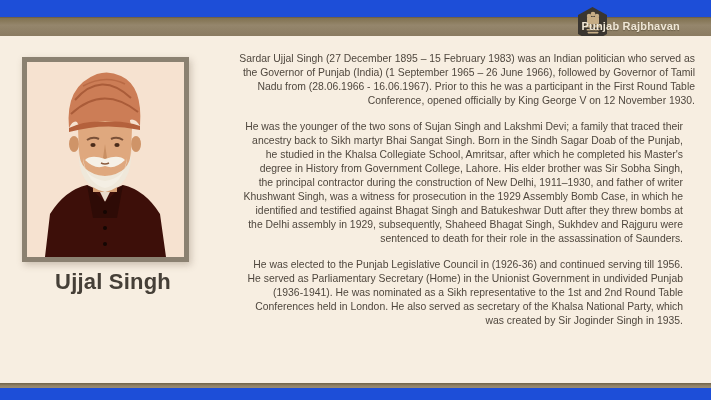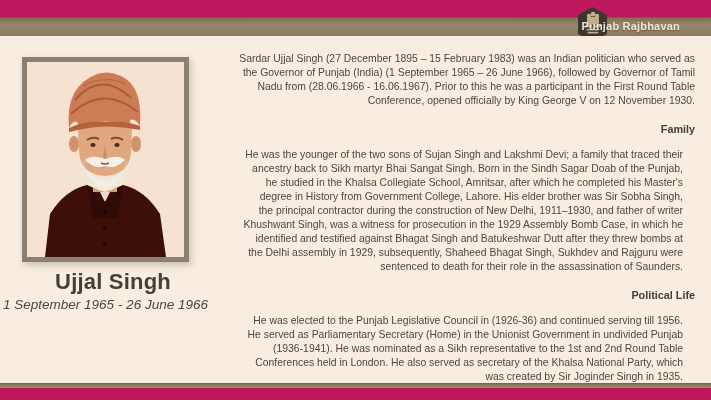--- a/index.html
+++ b/index.html
@@ -1,19 +1,19 @@
 <!DOCTYPE html>
 <html><head>
 <meta charset="utf-8">
 <style>
   * { margin:0; padding:0; box-sizing:border-box; }
   html,body { width:711px; height:400px; }
   body { font-family:"Liberation Sans", sans-serif; background:#f9f1e7; overflow:hidden; }
 
-  .page { position:relative; width:711px; height:400px; background:#be185d; }
+  .page { position:relative; width:711px; height:400px; background:#1d4ed8; }
 
   
   .header-bar {
     position:absolute; top:17px; left:0; width:711px; height:19px;
     background:linear-gradient(180deg,#80714f 0%,#95866c 40%,#8a7b61 100%);
     border-top:1px solid #6e6048;
   }
   .header-title {
     position:absolute; top:17px; right:31px; height:19px; line-height:19px;
     color:#efe7d6; font-size:11px; font-weight:bold; letter-spacing:.2px;
@@ -113,30 +113,27 @@
           <path d="M74,101 Q78,103 82,101" stroke="#8a5a3c" stroke-width="1.4" fill="none"></path>
 
           <path d="M42,66 Q38,24 70,12 Q82,8 94,14 Q116,24 113,64 Q108,56 103,58 Q104,66 96,62 Q78,56 60,62 Q52,66 50,60 Q46,58 42,66 Z" fill="#cc7d56"></path>
           <path d="M48,38 Q74,8 104,36" stroke="#aa5c39" stroke-width="2" fill="none"></path>
           <path d="M44,52 Q76,22 111,50" stroke="#aa5c39" stroke-width="2" fill="none"></path>
           <path d="M56,24 Q78,12 98,22" stroke="#b96a45" stroke-width="1.6" fill="none"></path>
           <path d="M42,66 Q60,58 78,60 Q96,58 113,64 L113,68 Q78,60 42,70 Z" fill="#b4613c"></path>
         </svg>
       </div>
       <div class="person-name">Ujjal Singh</div>
-      <div class="person-tenure">1 September 1965 - 26 June 1966</div>
     </div>
 
     <div class="right-col">
       <p class="intro-para">Sardar Ujjal Singh (27 December 1895 – 15 February 1983) was an Indian politician who served as the Governor of Punjab (India) (1 September 1965 – 26 June 1966), followed by Governor of Tamil Nadu from (28.06.1966 - 16.06.1967). Prior to this he was a participant in the First Round Table Conference, opened officially by King George V on 12 November 1930.</p>
 
-      <div class="section-heading">Family</div>
       <p class="section-body">He was the younger of the two sons of Sujan Singh and Lakshmi Devi; a family that traced their ancestry back to Sikh martyr Bhai Sangat Singh. Born in the Sindh Sagar Doab of the Punjab, he studied in the Khalsa Collegiate School, Amritsar, after which he completed his Master's degree in History from Government College, Lahore. His elder brother was Sir Sobha Singh, the principal contractor during the construction of New Delhi, 1911–1930, and father of writer Khushwant Singh, was a witness for prosecution in the 1929 Assembly Bomb Case, in which he identified and testified against Bhagat Singh and Batukeshwar Dutt after they threw bombs at the Delhi assembly in 1929, subsequently, Shaheed Bhagat Singh, Sukhdev and Rajguru were sentenced to death for their role in the assassination of Saunders.</p>
 
-      <div class="section-heading">Political Life</div>
       <p class="section-body">He was elected to the Punjab Legislative Council in (1926-36) and continued serving till 1956. He served as Parliamentary Secretary (Home) in the Unionist Government in undivided Punjab (1936-1941). He was nominated as a Sikh representative to the 1st and 2nd Round Table Conferences held in London. He also served as secretary of the Khalsa National Party, which was created by Sir Joginder Singh in 1935.</p>
     </div>
 
   </div>
 
   <div class="footer-bar"></div>
 
 </div>
 
 </body></html>

